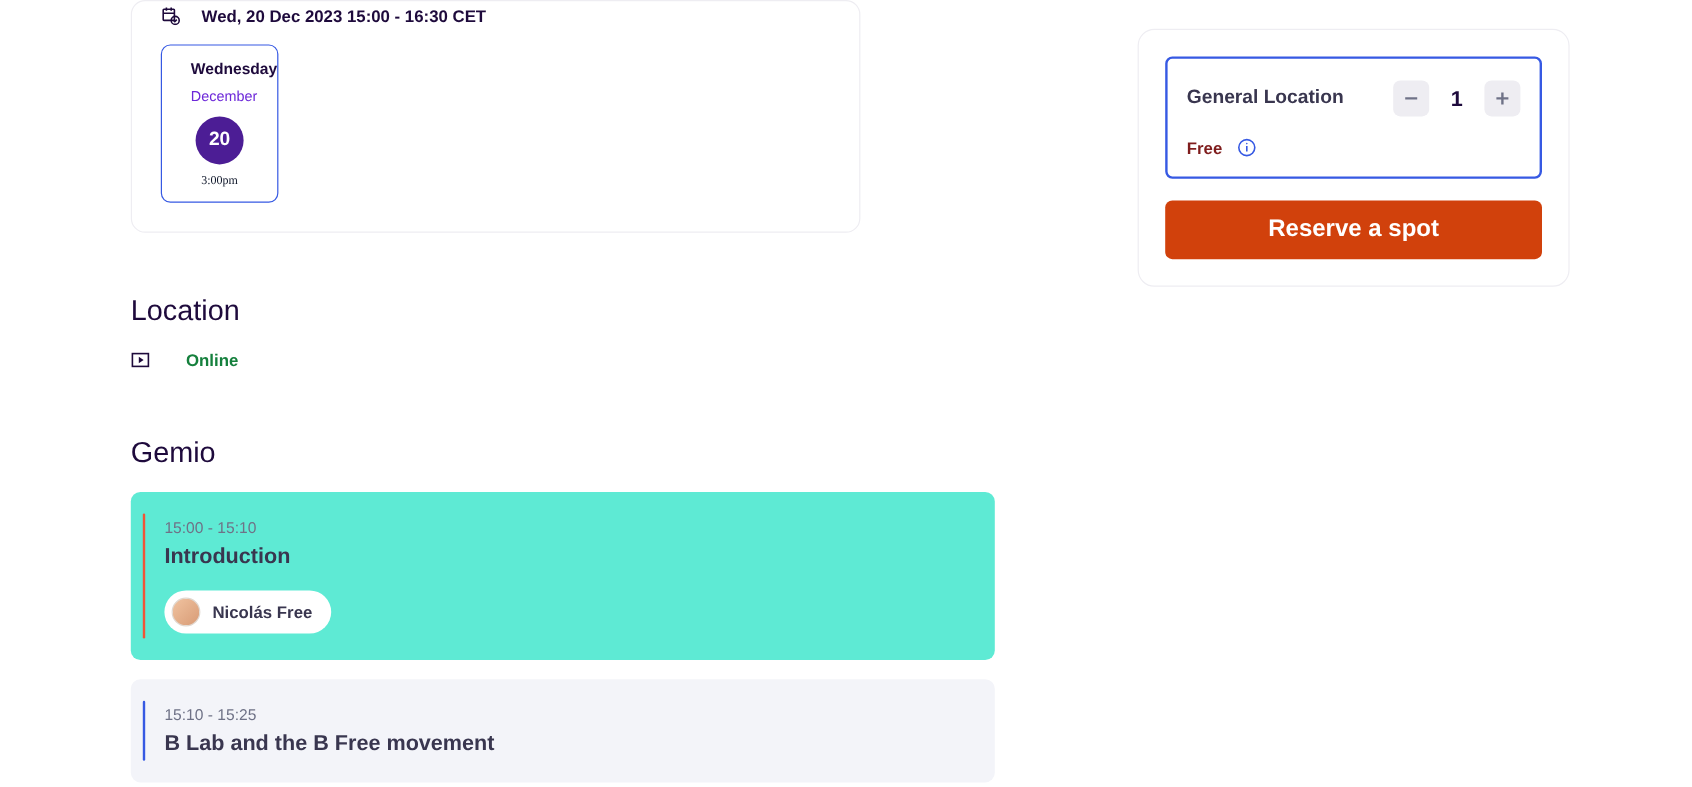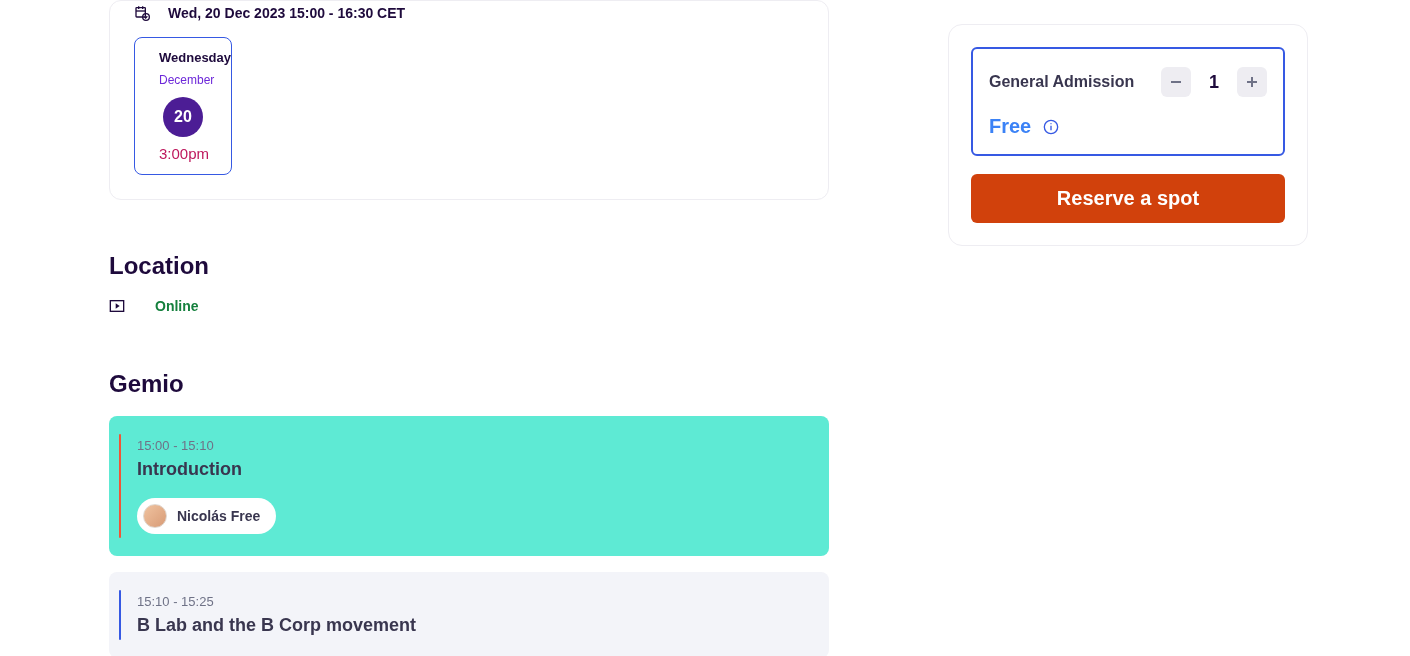--- a/index.html
+++ b/index.html
@@ -17,21 +17,21 @@
       position: absolute;
       left: 109px;
       top: 0;
       width: 720px;
     }
 
     .datetime-card {
       border: 1px solid #eeedf2;
       border-radius: 12px;
       padding: 0 24px 24px 24px;
-      width: 720px;
+      width: 608px;
       margin-bottom: 52px;
     }
 
     .datetime-row {
       display: flex;
       align-items: center;
       gap: 18px;
       padding: 4px 0 16px 0;
     }
 
@@ -56,25 +56,25 @@
       text-align: center;
     }
     .date-pill .dow { font-size: 13px; font-weight: 700; color: #1e0a3c; }
     .date-pill .month { font-size: 12px; color: #6d28d9; margin-top: 8px; }
     .date-pill .day-badge {
       width: 40px; height: 40px; border-radius: 50%;
       background: #4c1d95; color: #fff; font-weight: 700;
       display: flex; align-items: center; justify-content: center;
       margin: 10px auto 8px auto; font-size: 16px;
     }
-    .date-pill .time { font-size: 15px; color: #be185d; }
+    .date-pill .time { font-size: 10px; color: #0f172a; font-family: Liberation Serif, serif; }
 
     h2.section {
       font-size: 24px;
-      font-weight: 700;
+      font-weight: 400;
       color: #1e0a3c;
       margin-bottom: 18px;
     }
 
     .location-row {
       display: flex;
       align-items: center;
       gap: 30px;
       margin-bottom: 56px;
     }
@@ -133,21 +133,21 @@
     .ticket-name { font-size: 16px; font-weight: 700; color: #39364f; }
     .stepper { display: flex; align-items: center; gap: 18px; }
     .step-btn {
       width: 30px; height: 30px; border-radius: 6px;
       background: #eeedf2; border: none; cursor: pointer;
       display: flex; align-items: center; justify-content: center;
       color: #6f7287;
     }
     .qty { font-size: 18px; font-weight: 700; color: #1e0a3c; min-width: 10px; text-align: center; }
     .price-row { display: flex; align-items: center; gap: 12px; margin-top: 18px; }
-    .price-text { font-size: 20px; font-weight: 600; color: #3b82f6; }
+    .price-text { font-size: 14px; font-weight: 600; color: #7f1d1d; }
     .info-icon { width: 16px; height: 16px; color: #3659e3; }
 
     .reserve-btn {
       width: 100%; margin-top: 18px;
       background: #d1410c; color: #fff;
       border: none; border-radius: 6px;
       font-size: 20px; font-weight: 700;
       padding: 13px 0; cursor: pointer;
     }
   </style>
@@ -192,29 +192,29 @@
     <div class="agenda-time">15:00 - 15:10</div>
     <div class="agenda-title">Introduction</div>
     <div class="speaker-chip">
       <div class="avatar-dot"></div>
       <span class="speaker-name">Nicolás Free</span>
     </div>
   </div>
 
   <div class="agenda-item blue">
     <div class="agenda-time">15:10 - 15:25</div>
-    <div class="agenda-title">B Lab and the B Corp movement</div>
+    <div class="agenda-title">B Lab and the B Free movement</div>
   </div>
 
 </div>
 
 <div class="side-panel">
   <div class="ticket-box">
     <div class="ticket-row">
-      <span class="ticket-name">General Admission</span>
+      <span class="ticket-name">General Location</span>
       <div class="stepper">
         <button class="step-btn">
           <svg width="12" height="12" viewBox="0 0 12 12">
               <line x1="1" y1="6" x2="11" y2="6" stroke="currentColor" stroke-width="2"></line>
             </svg>
         </button>
         <span class="qty">1</span>
         <button class="step-btn">
           <svg width="12" height="12" viewBox="0 0 12 12">
               <line x1="1" y1="6" x2="11" y2="6" stroke="currentColor" stroke-width="2"></line>

